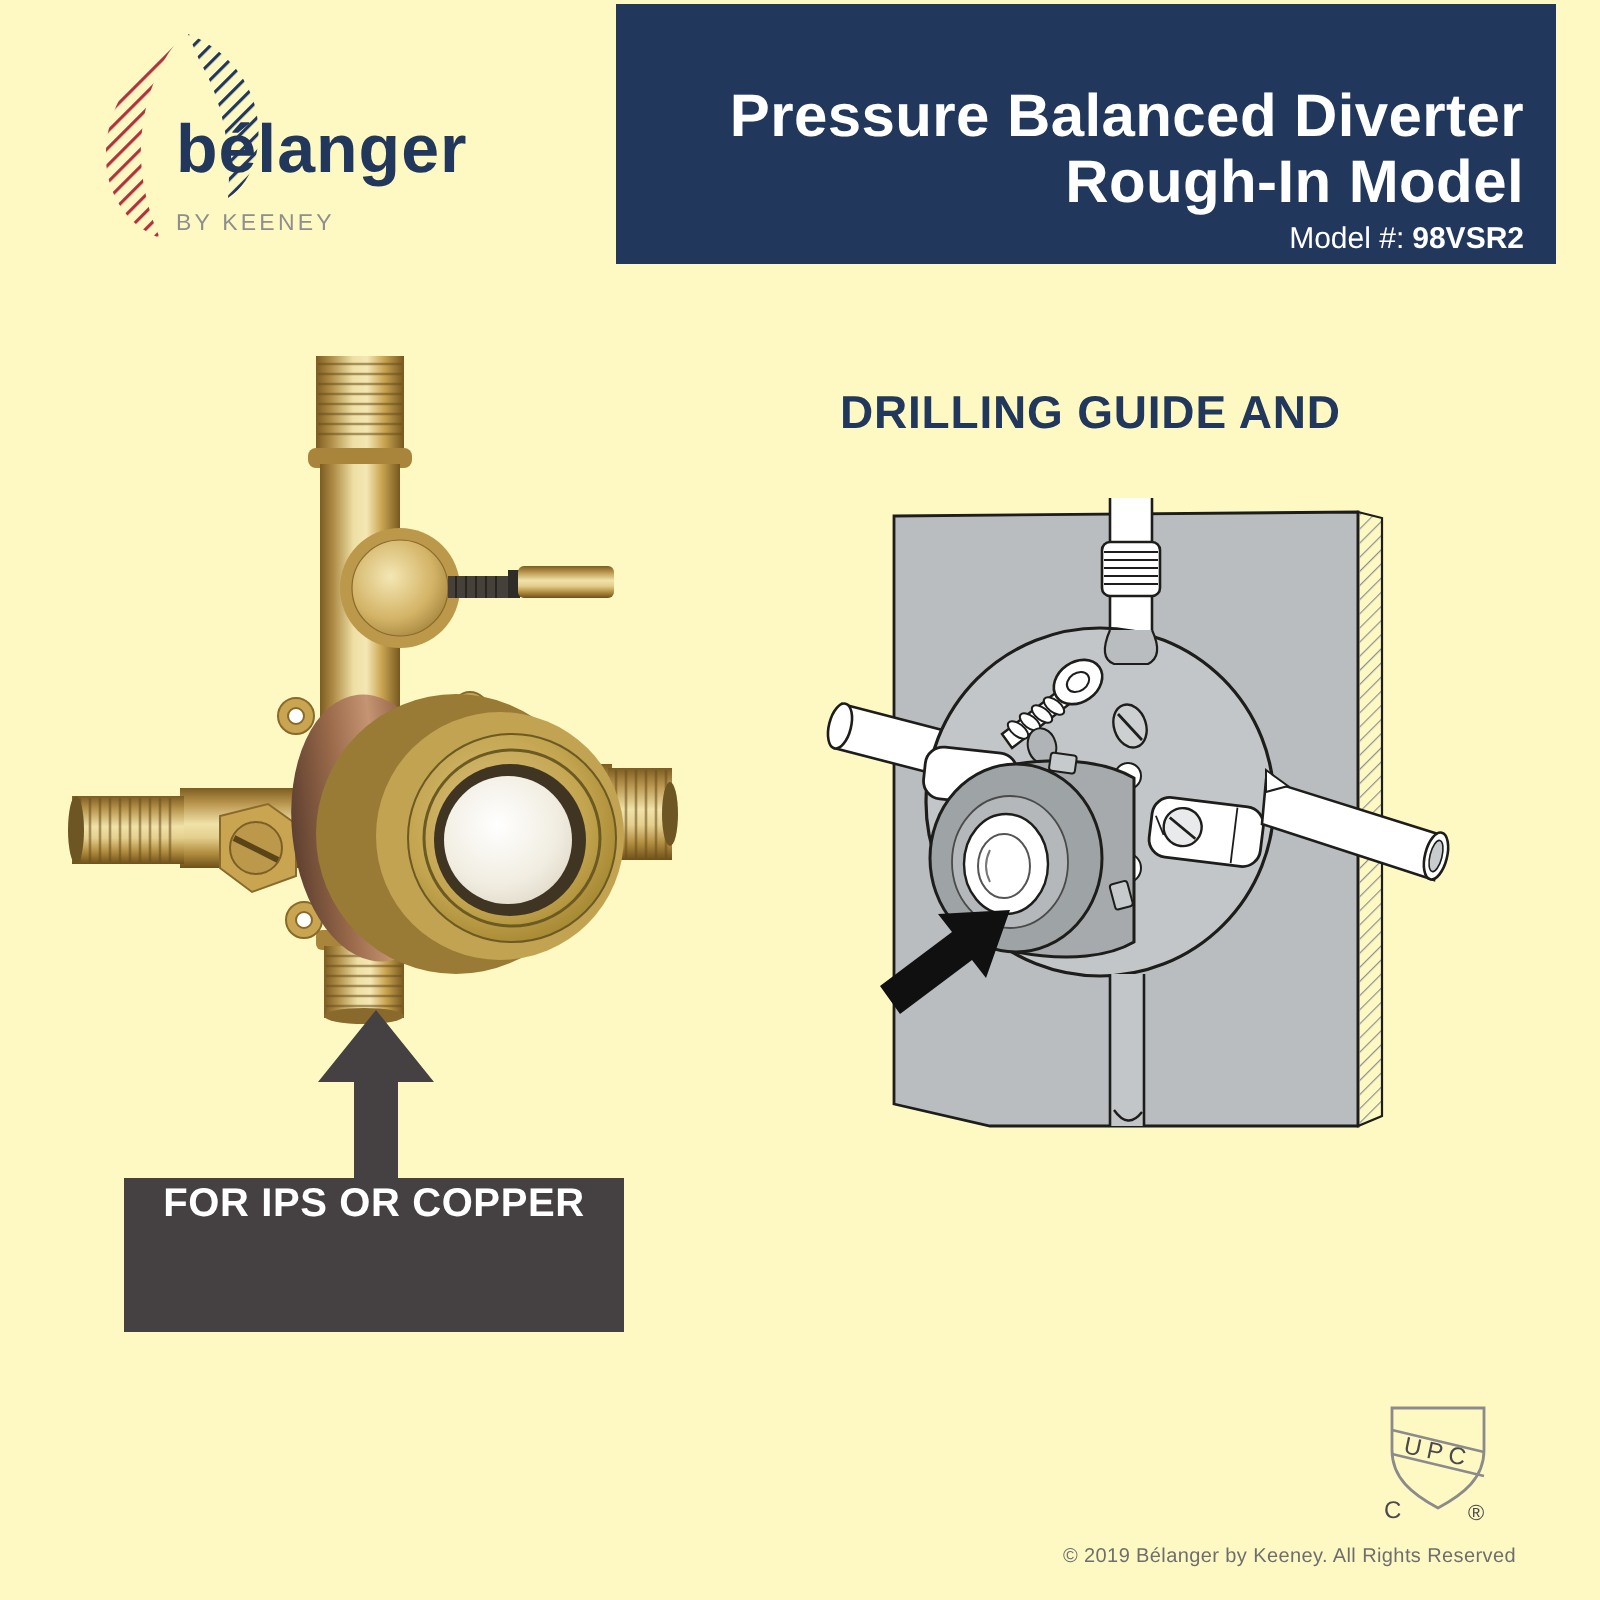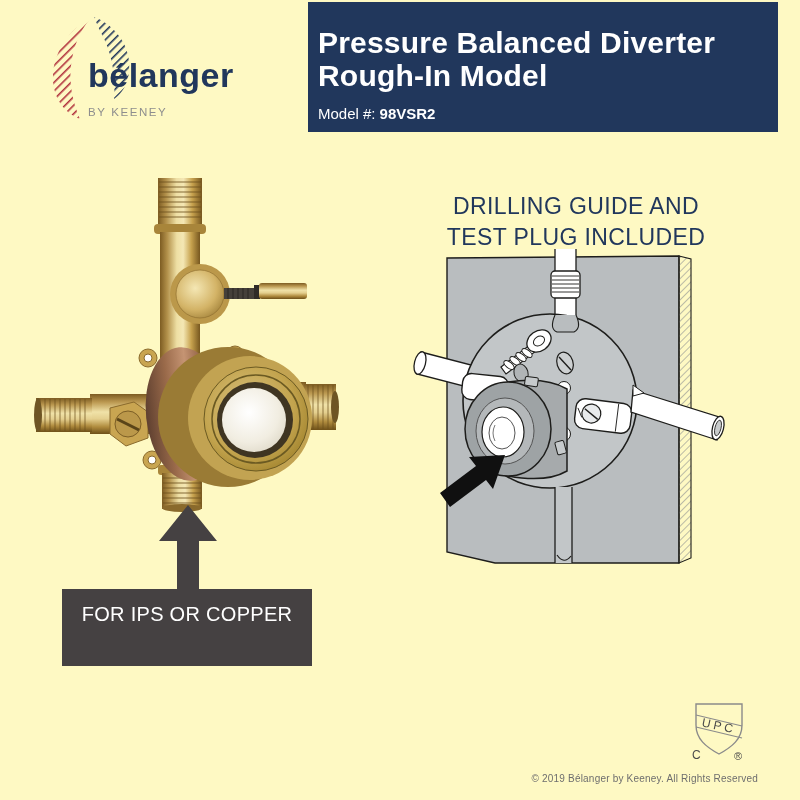--- a/index.html
+++ b/index.html
@@ -15,37 +15,37 @@
     letter-spacing:.5px;line-height:36px;
   }
   .brand-byline{
     left:88px;top:106px;width:112px;text-align:left;font-size:11.5px;
     letter-spacing:1.6px;color:var(--muted-gray,#8e8e8e);font-weight:500;
   }
 
   
   .header-banner{
     left:308px;top:2px;width:470px;height:130px;background:var(--navy,#21375c);
-    color:#fff;text-align:left;box-sizing:border-box;padding:24px 16px 0 10px;
+    color:#fff;text-align:right;box-sizing:border-box;padding:40px 16px 0 10px;
   }
   .header-title{font-size:30px;font-weight:bold;line-height:33px;letter-spacing:.2px;}
-  .header-model{margin-top:13px;font-size:15px;}
+  .header-model{margin-top:3px;font-size:15px;}
   .header-model .model-value{font-weight:bold;margin-left:4px;}
 
   
   .feature-heading{
-    left:420px;top:191px;width:312px;text-align:center;color:var(--navy,#21375c);
-    font-size:23px;font-weight:normal;line-height:31px;letter-spacing:.4px;
+    left:420px;top:191px;width:312px;color:var(--navy,#21375c);
+    font-size:23px;font-weight:bold;line-height:31px;letter-spacing:.4px;
   }
 
   
   .caption-box{
     left:62px;top:589px;width:250px;height:77px;background:var(--dark-gray,#454142);
-    color:#fff;text-align:center;font-size:20px;font-weight:normal;
-    letter-spacing:.3px;line-height:27px;box-sizing:border-box;padding-top:12px;
+    color:#fff;text-align:center;font-size:20px;font-weight:bold;
+    letter-spacing:.3px;line-height:27px;box-sizing:border-box;
   }
 
   
   .copyright{
     right:42px;top:773px;font-size:10px;color:#6e6e6e;letter-spacing:.2px;
   }
 </style>
 </head>
 <body>
 
@@ -224,21 +224,20 @@
   <svg class="abs" style="left:159px;top:505px" width="58" height="84" viewBox="0 0 58 84">
     <polygon points="29,0 58,36 40,36 40,84 18,84 18,36 0,36" fill="var(--dark-gray,#454142)"></polygon>
   </svg>
 
   <div class="abs caption-box">
     <div>FOR IPS OR COPPER</div>
   </div>
 
   <div class="abs feature-heading">
     <div>DRILLING GUIDE AND</div>
-    <div>TEST PLUG INCLUDED</div>
   </div>
 
   <svg class="abs" style="left:405px;top:249px" width="335" height="330" viewBox="0 0 335 330">
     <defs>
       <pattern id="wallHatch" width="5" height="5" patternUnits="userSpaceOnUse" patternTransform="rotate(45)">
         <line x1="0" y1="0" x2="0" y2="5" stroke="#8c9092" stroke-width="1.2"></line>
       </pattern>
     </defs>
 
     <g>

